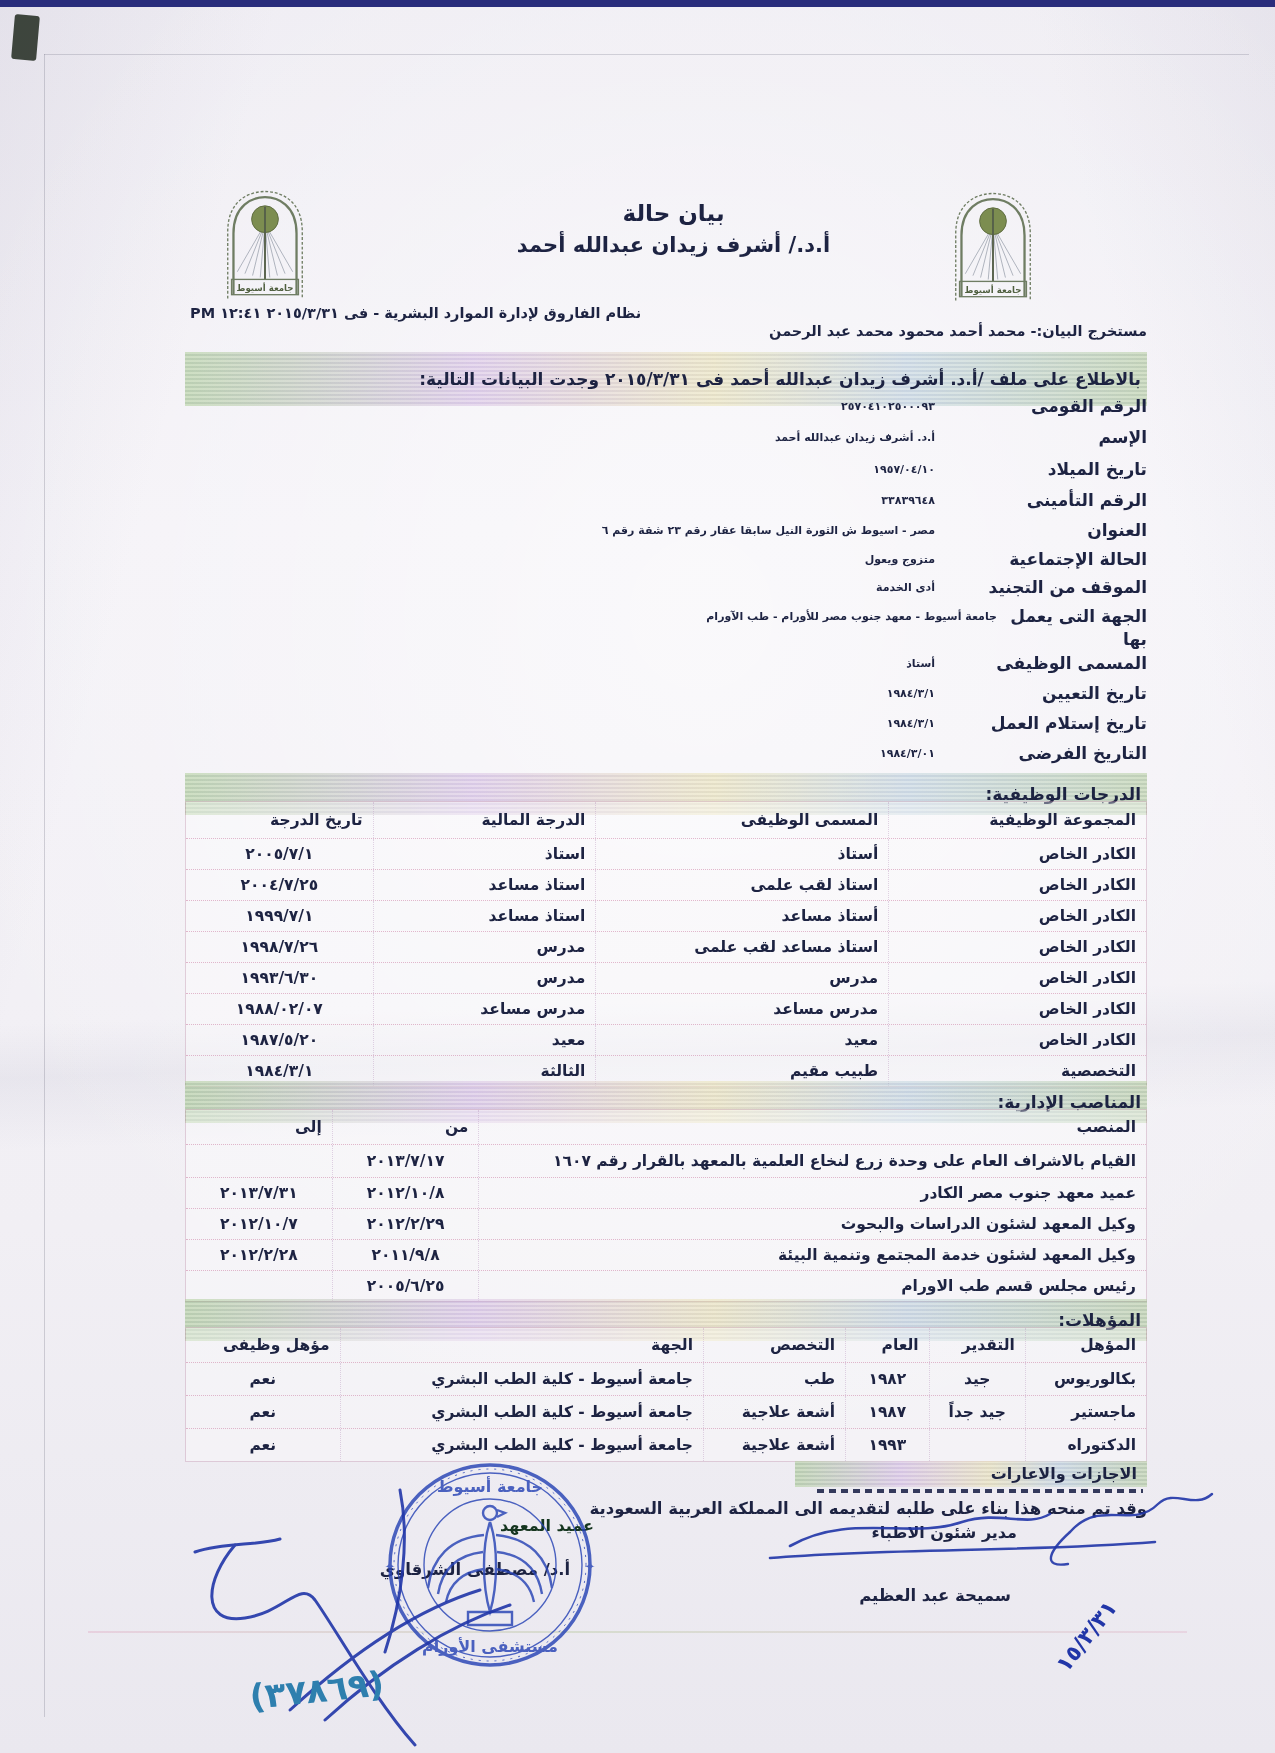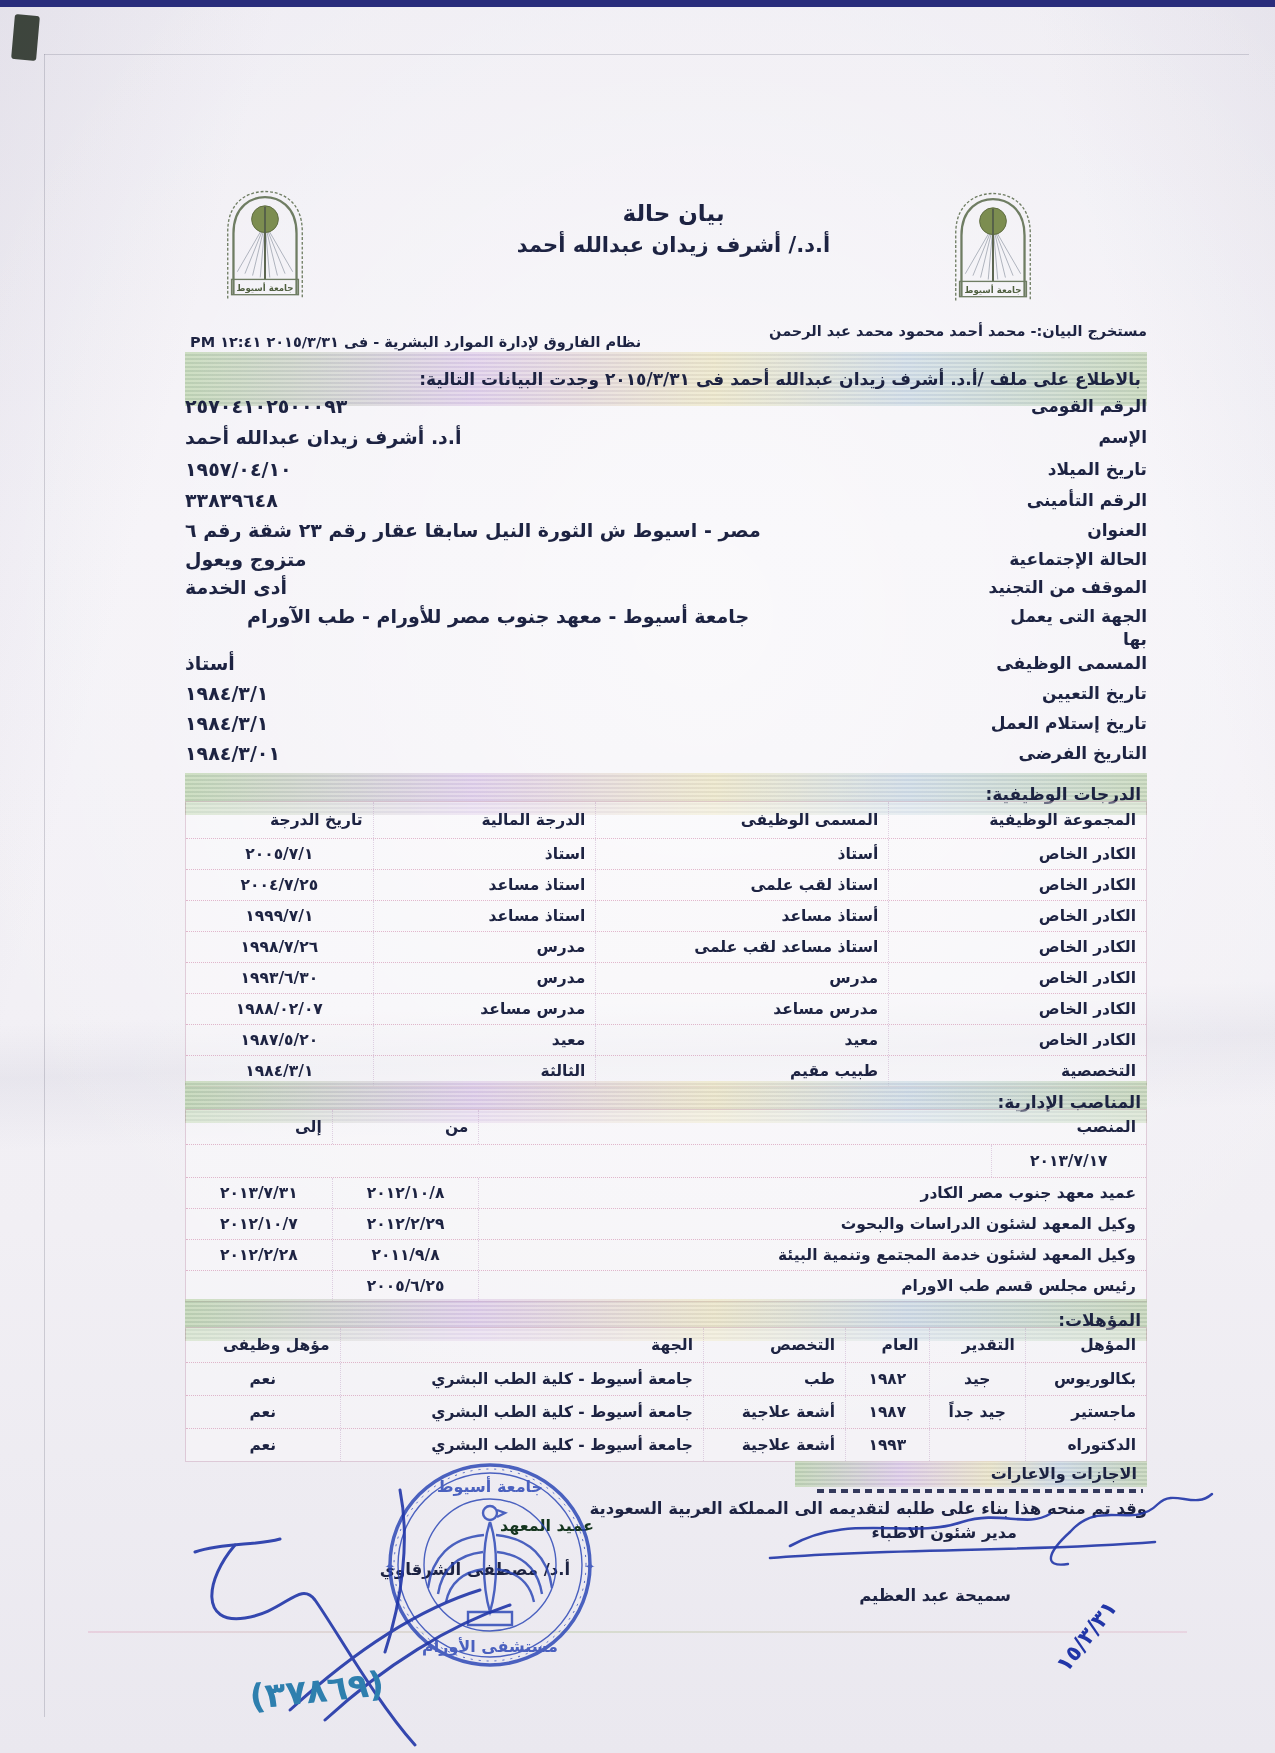--- a/index.html
+++ b/index.html
@@ -16,36 +16,36 @@
   .abs{position:absolute;}
   .topbar{top:0;left:0;right:0;height:7px;background:#292d7c;}
   .corner-mark{top:15px;left:13px;width:25px;height:45px;background:#20291f;border-radius:3px;transform:rotate(5deg);opacity:.85;}
   .crease-v{left:44px;top:54px;bottom:36px;width:1px;background:rgba(120,120,135,.30);}
   .crease-h{top:54px;left:44px;right:26px;height:1px;background:rgba(120,120,135,.28);}
   .fold-line{top:1631px;left:88px;right:88px;height:2px;
     background:linear-gradient(90deg,rgba(215,120,160,.22),rgba(160,185,120,.28) 45%,rgba(215,120,160,.18));}
   .doc-title{top:200px;left:72px;right:0;text-align:center;font-size:23px;letter-spacing:1px;}
   .subject-name{top:233px;left:72px;right:0;text-align:center;font-size:21px;}
   .extracted-by{top:323px;right:128px;font-size:14.5px;}
-  .system-info{top:334px;left:190px;font-size:14.5px;}
+  .system-info{top:305px;left:190px;font-size:14.5px;}
   .band{
     background-image:
       repeating-linear-gradient(180deg, rgba(255,255,255,.22) 0 2px, rgba(120,120,185,.07) 2px 4px),
       linear-gradient(90deg, rgba(140,185,110,.50) 0%, rgba(205,175,220,.55) 30%, rgba(225,215,150,.50) 55%, rgba(160,190,205,.45) 75%, rgba(150,185,120,.50) 100%);
   }
   .hdband{
     background-image:
       repeating-linear-gradient(180deg, rgba(255,255,255,.20) 0 2px, rgba(130,120,185,.09) 2px 4px),
       linear-gradient(90deg, rgba(170,200,120,.50), rgba(215,190,225,.52) 40%, rgba(200,215,150,.55) 75%, rgba(170,200,130,.50));
   }
   .review-line{top:352px;left:185px;right:128px;height:30px;line-height:30px;font-size:17px;padding:12px 6px;}
   .fields{top:395px;left:185px;right:128px;}
   .frow{display:flex;align-items:flex-start;}
   .flabel{width:212px;text-align:right;font-size:17px;line-height:23px;}
-  .fvalue{flex:1;text-align:left;font-size:19px;line-height:23px;}
+  .fvalue{flex:1;text-align:right;font-size:11px;line-height:23px;}
   .sec-title{left:185px;right:128px;height:26px;line-height:26px;font-size:17px;padding:8px 6px;text-align:right;}
   .tbl{left:185px;right:128px;border:1px solid rgba(195,150,175,.40);}
   .trow{display:flex;align-items:center;height:30px;border-top:1px dotted rgba(205,130,165,.55);background:rgba(255,255,255,.35);}
   .trow:first-child{border-top:none;}
   .thead{height:36px;font-size:16px;}
   .thead .tc{text-align:center;}
   .tc{text-align:right;padding:0 10px;font-size:15.5px;border-left:1px dotted rgba(185,150,190,.40);align-self:stretch;display:flex;align-items:center;justify-content:flex-start;}
   .tc.ctr{justify-content:center;text-align:center;}
   .tc:last-child{border-left:none;}
   .g1{width:27%}.g2{width:31%}.g3{width:23%}.g4{width:19%}
@@ -229,20 +229,21 @@
   </div>
 
   <div class="abs band sec-title" style="top:1081px">المناصب الإدارية:</div>
   <div class="abs tbl" style="top:1109px">
     <div class="trow thead hdband" style="height:34px">
       <div class="tc p1">المنصب</div>
       <div class="tc p2">من</div>
       <div class="tc p3">إلى</div>
     </div>
     <div class="trow" style="height:32px">
+        <div class="tc p1">القيام بالاشراف العام على وحدة زرع لنخاع العلمية بالمعهد بالقرار رقم ١٦٠٧</div>
         <div class="tc p2 ctr">٢٠١٣/٧/١٧</div>
         <div class="tc p3 ctr"></div>
       </div>
     <div class="trow">
         <div class="tc p1">عميد معهد جنوب مصر الكادر</div>
         <div class="tc p2 ctr">٢٠١٢/١٠/٨</div>
         <div class="tc p3 ctr">٢٠١٣/٧/٣١</div>
       </div>
     <div class="trow">
         <div class="tc p1">وكيل المعهد لشئون الدراسات والبحوث</div>

